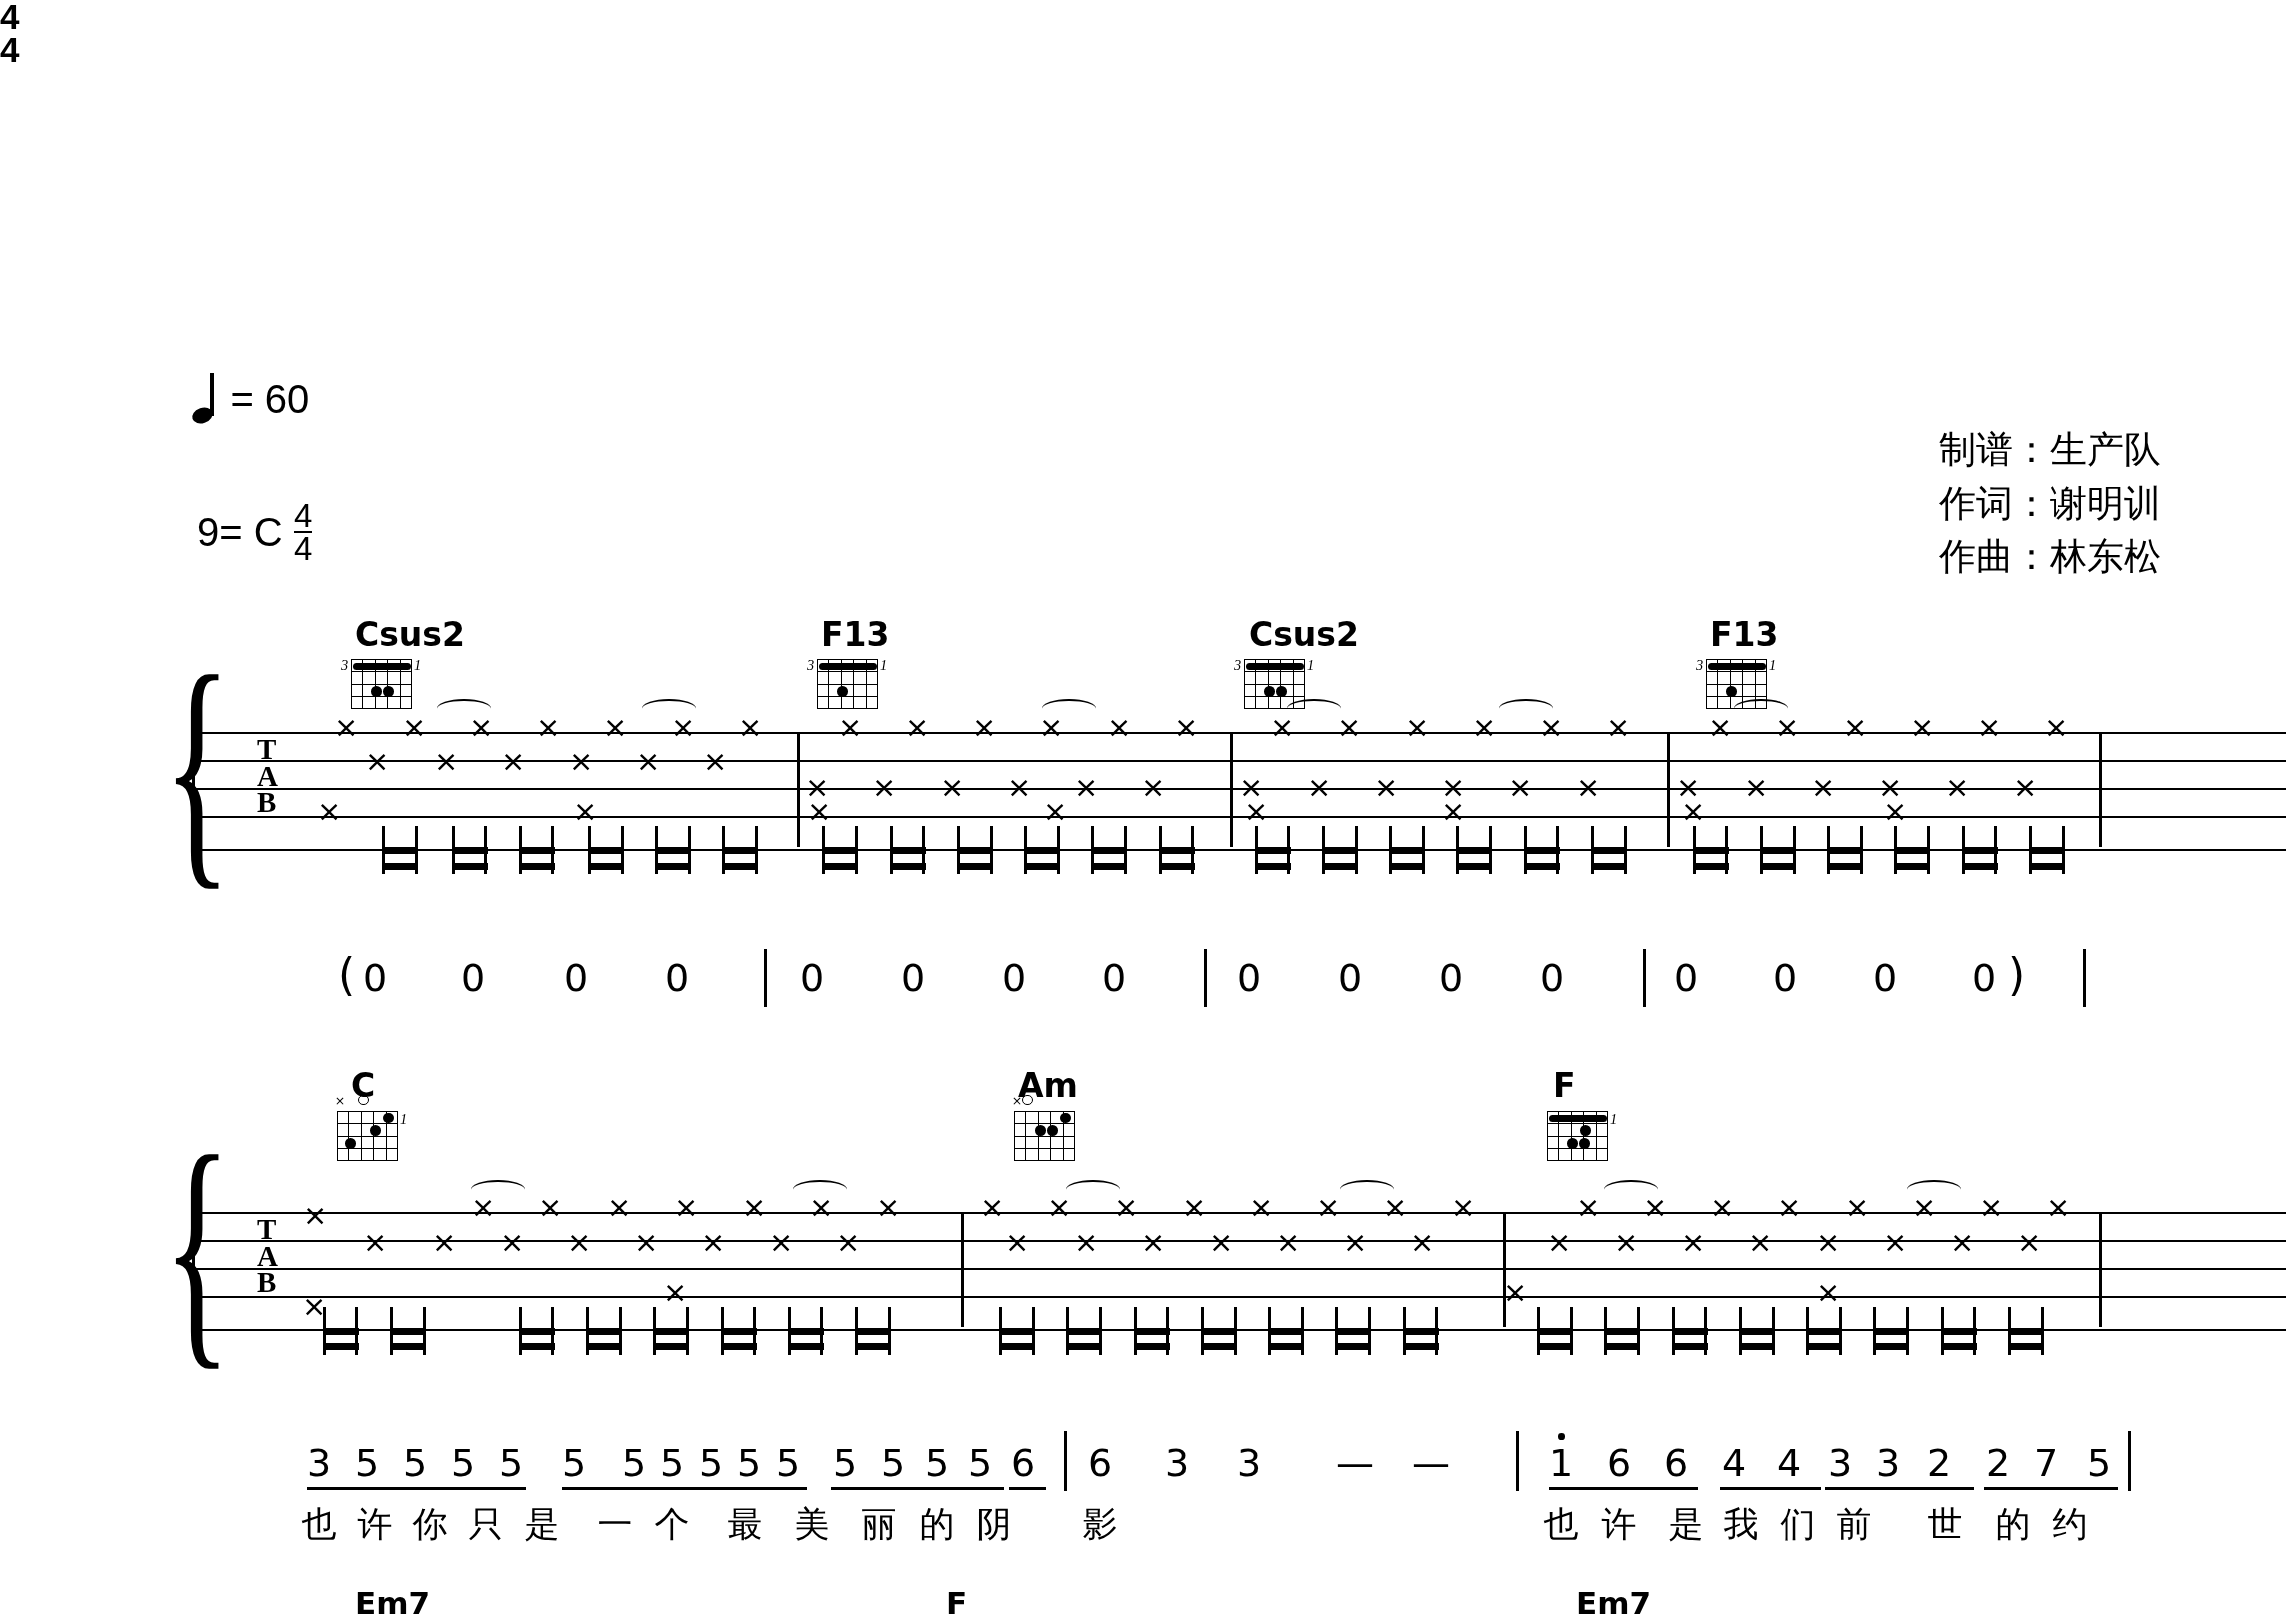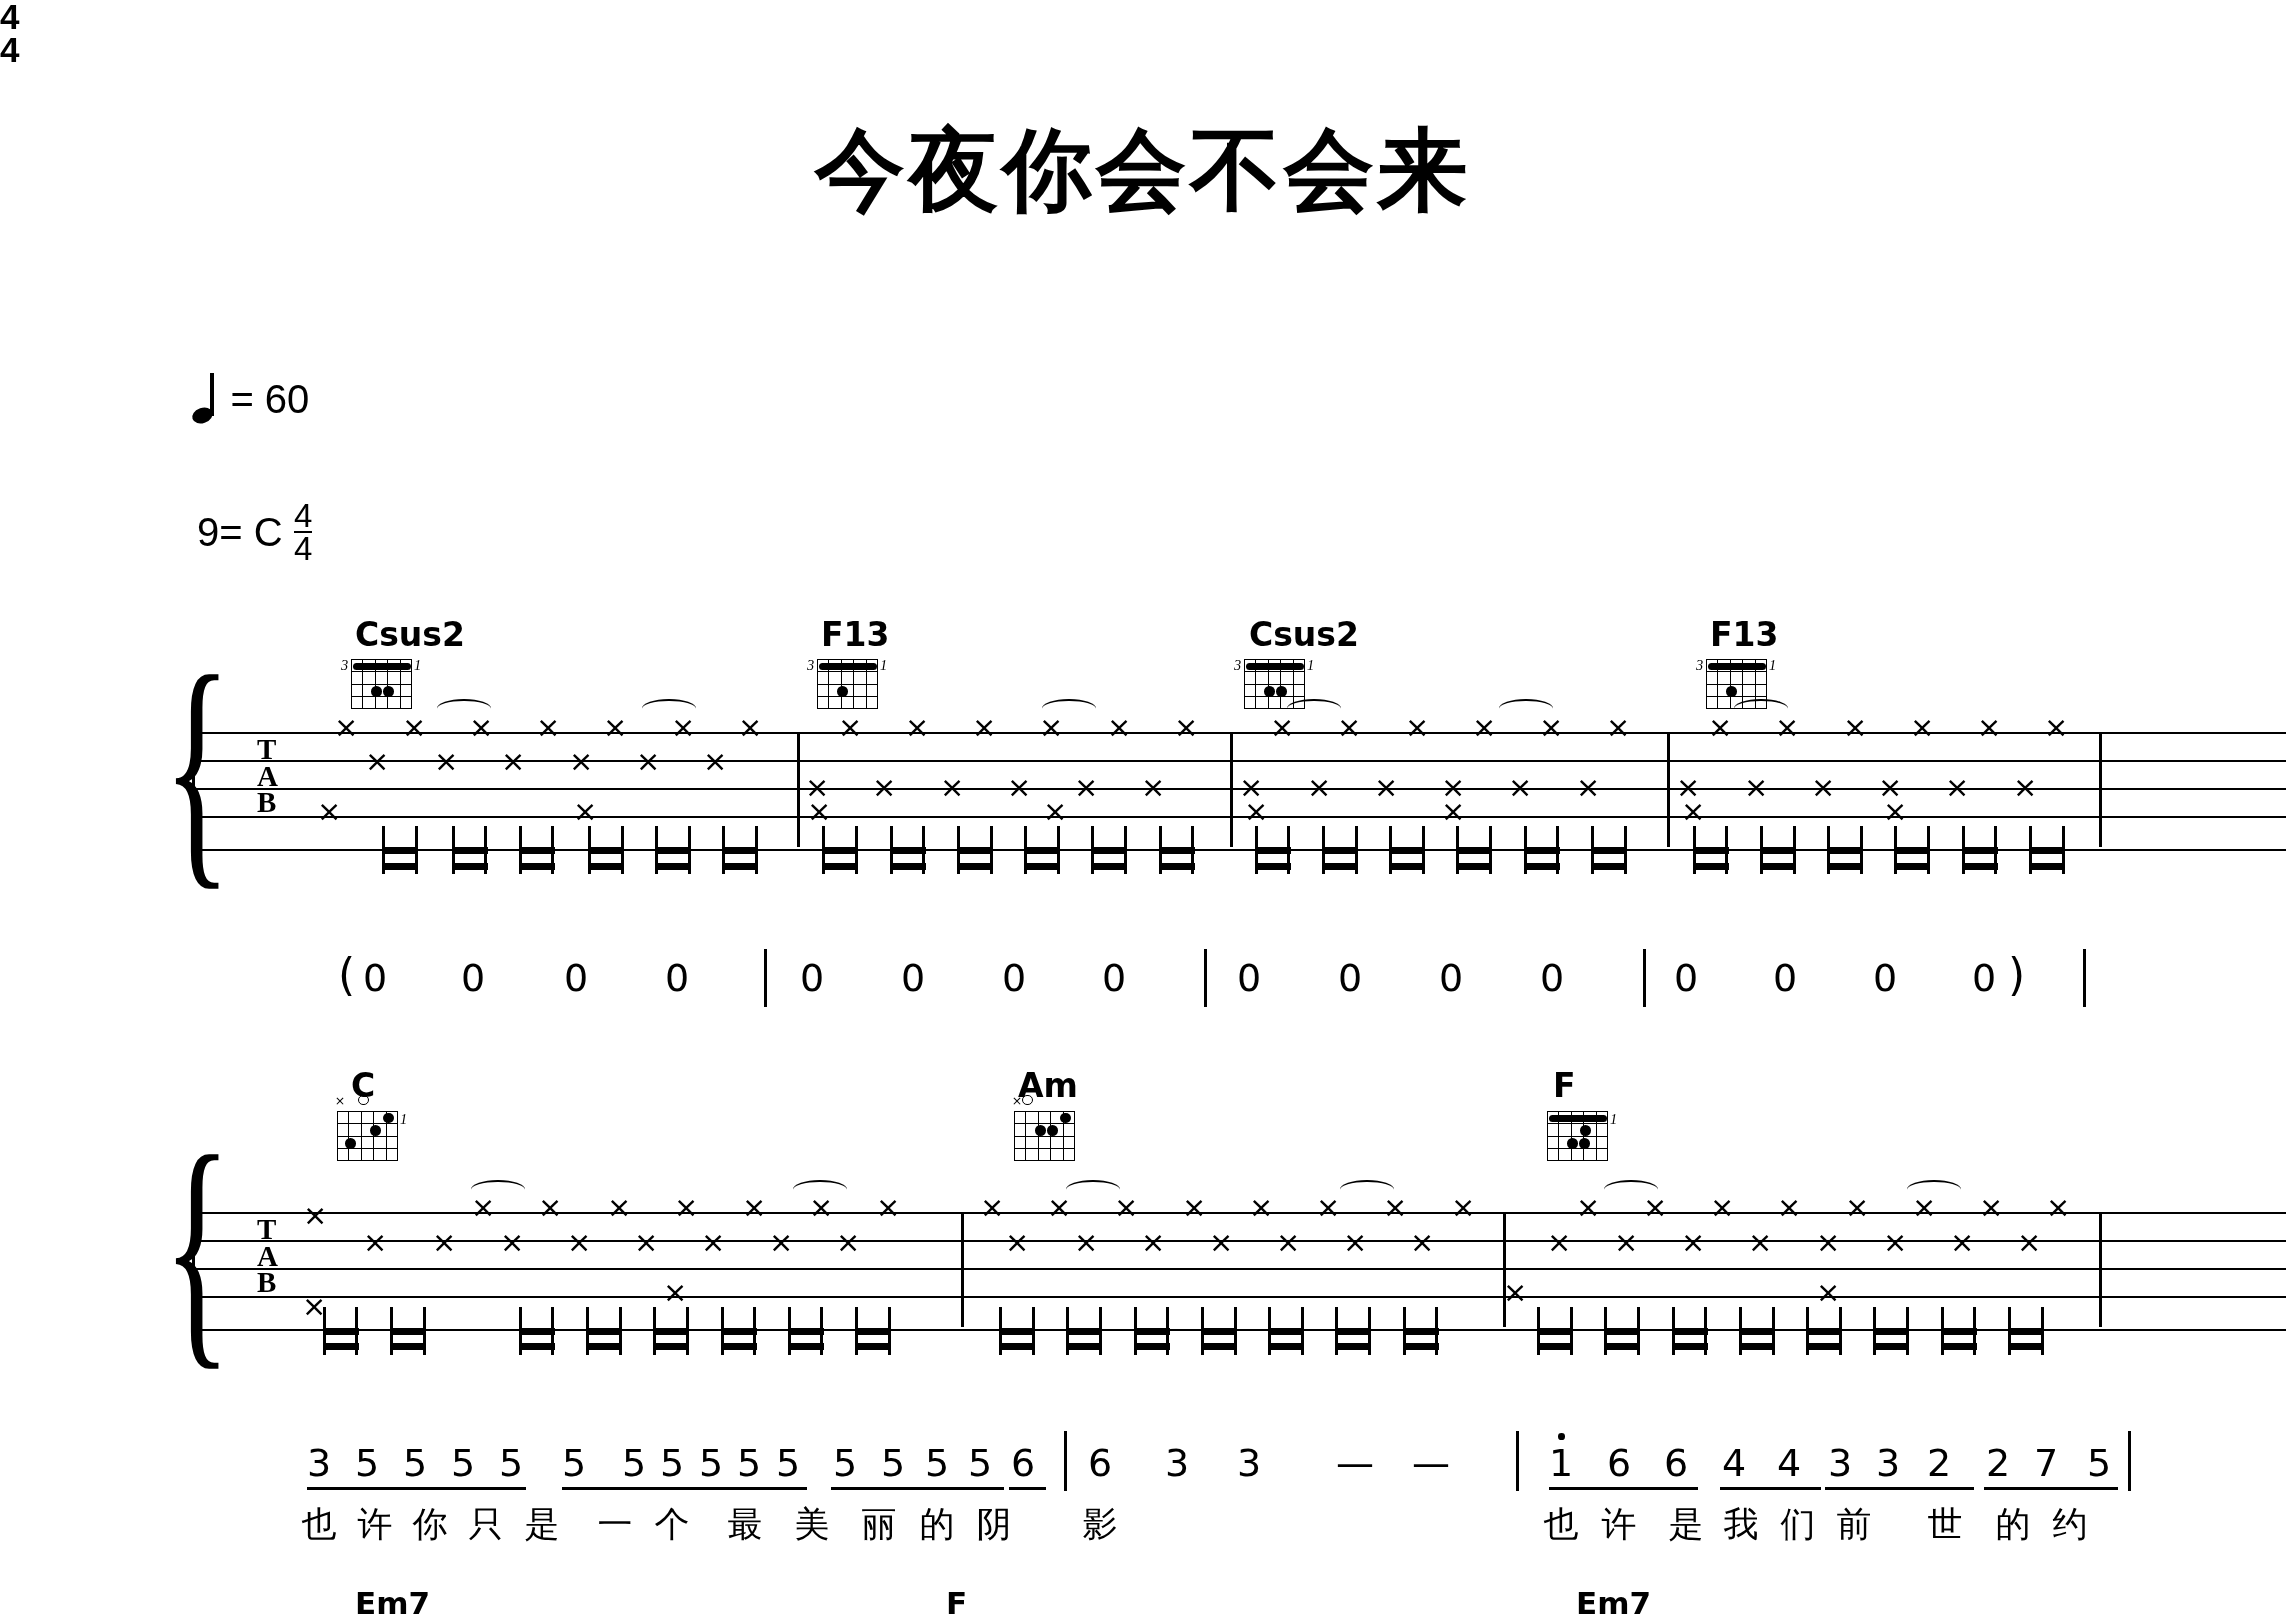--- a/index.html
+++ b/index.html
@@ -267,38 +267,42 @@
     position: absolute;
     font-family: "DejaVu Sans", sans-serif;
     font-size: 44px;
   }
 </style>
 </head>
 <body>
 
 <div class="sheet">
 
-  <div class="title">今夜你会不会来</div>
 
   <div class="tempo">
     <span class="quarter-note">
       <span class="head"></span>
         <span class="stem"></span>
     </span>
     <span>= 60</span>
   </div>
 
   <div class="keysig">
     <span>9= C</span>
     <span class="timesig">
       <span class="num">4</span>
       <span class="den">4</span>
     </span>
   </div>
 
+  <div class="credits">
+    <div>制谱：生产队</div>
+    <div>作词：谢明训</div>
+    <div>作曲：林东松</div>
+  </div>
 
   <div class="system" style="top:0;left:0;width:2286px;height:1047px;">
 
     
     <div class="chordname" style="left:355px; top:615px;">Csus2</div>
     <div class="chordname" style="left:821px; top:615px;">F13</div>
     <div class="chordname" style="left:1249px; top:615px;">Csus2</div>
     <div class="chordname" style="left:1710px; top:615px;">F13</div>
 
     

